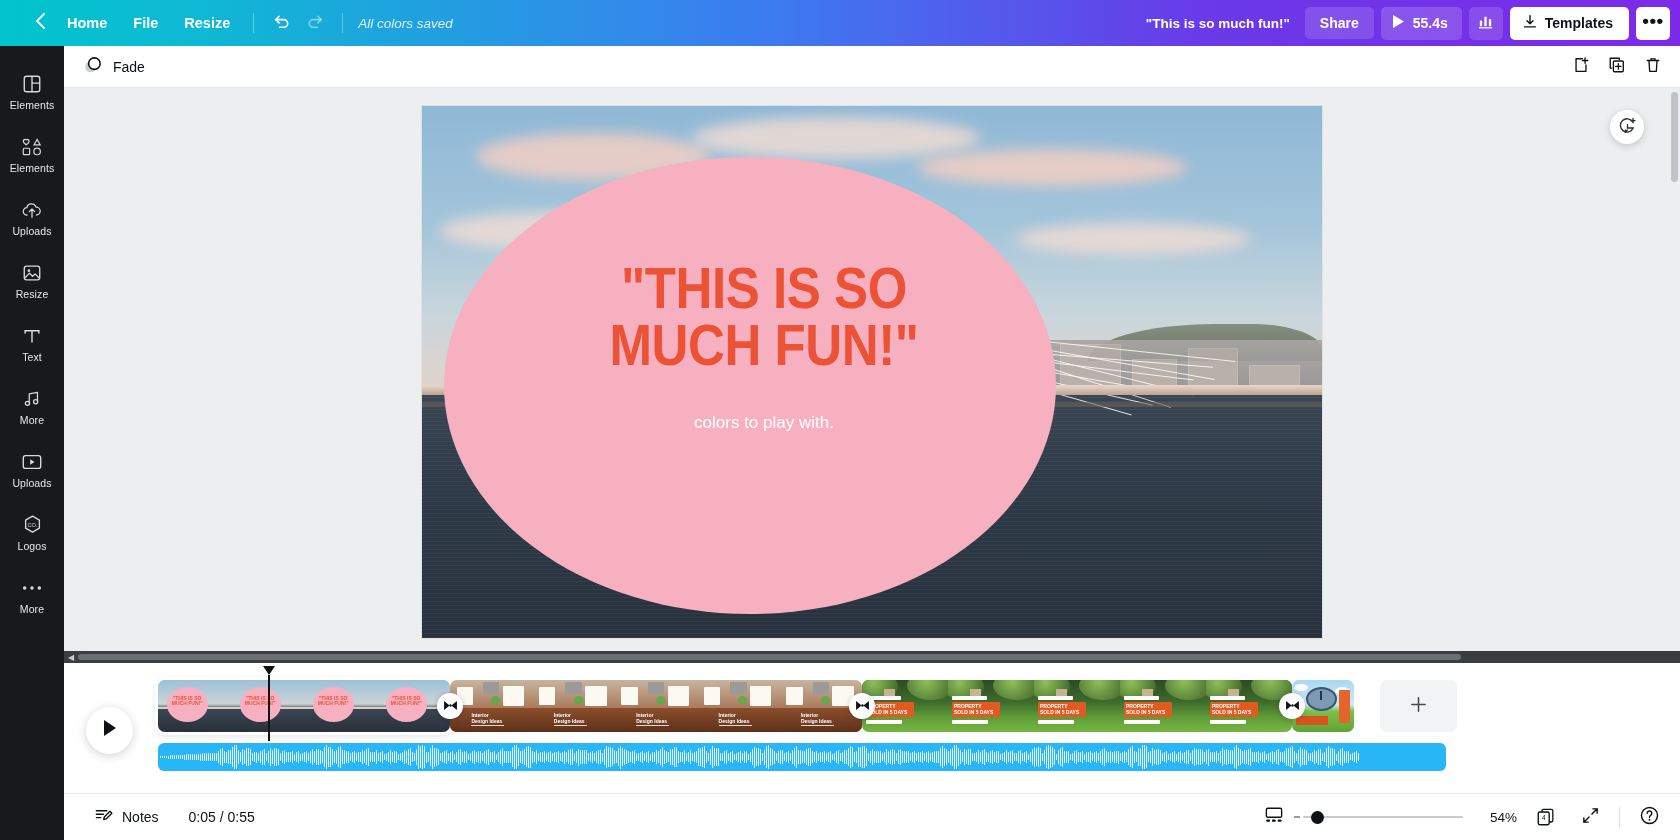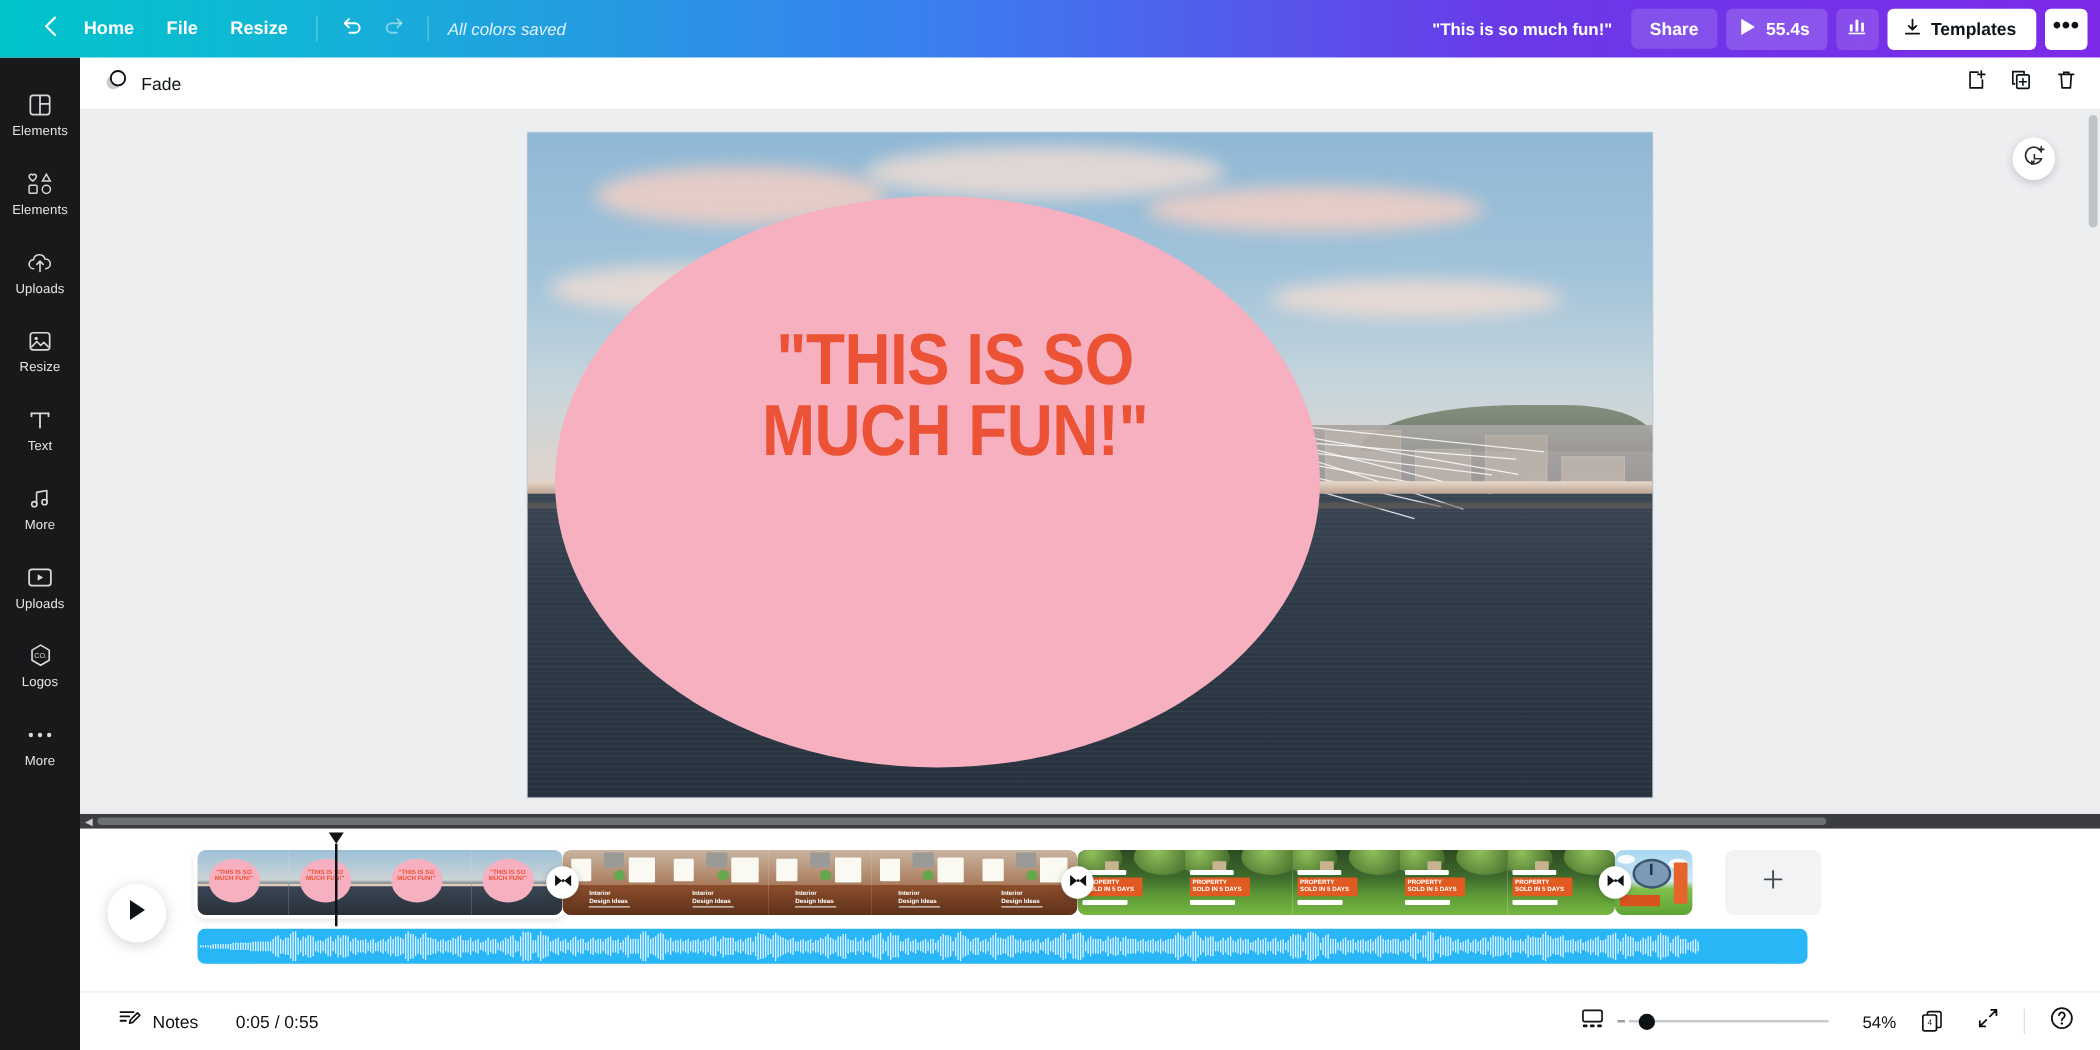--- a/index.html
+++ b/index.html
@@ -522,20 +522,21 @@
           <div class="deck2"></div>
           <div class="pylon-base" style="left:47.5%; top:56%; width:26px; height:36px; border-radius:3px;"></div>
           <div class="pylon-base" style="left:54.3%; top:56%; width:26px; height:44px; border-radius:3px;"></div>
 
           <div class="circle"></div>
           <div class="headline">
             <div>"THIS IS SO</div>
             <div>MUCH FUN!"</div>
           </div>
           <div class="subline">
+            <div>colors to play with.</div>
           </div>
         </div>
 
         <div class="comment-btn">
           <span>
             <svg width="19" height="19" viewBox="0 0 20 20">
               <path d="M15.5 6.2a7 7 0 10.5 6.4L10 12.6V9.2" stroke="#2b2f33" stroke-width="1.4" fill="none" stroke-linecap="round"></path>
               <path d="M10.2 14.2l-2.4 3v-3" stroke="#2b2f33" stroke-width="1.4" fill="none" stroke-linejoin="round"></path>
               <path d="M15.8 2.6v4.4M13.6 4.8h4.4" stroke="#2b2f33" stroke-width="1.4" stroke-linecap="round"></path>
             </svg>

